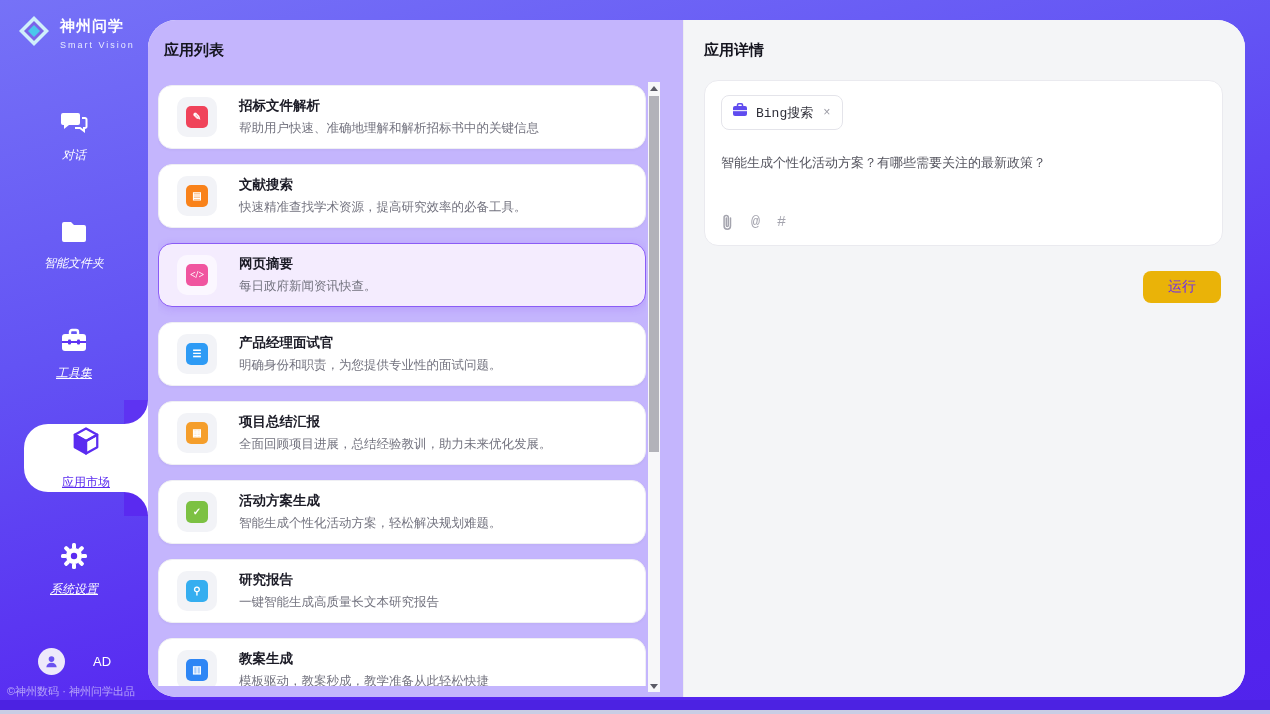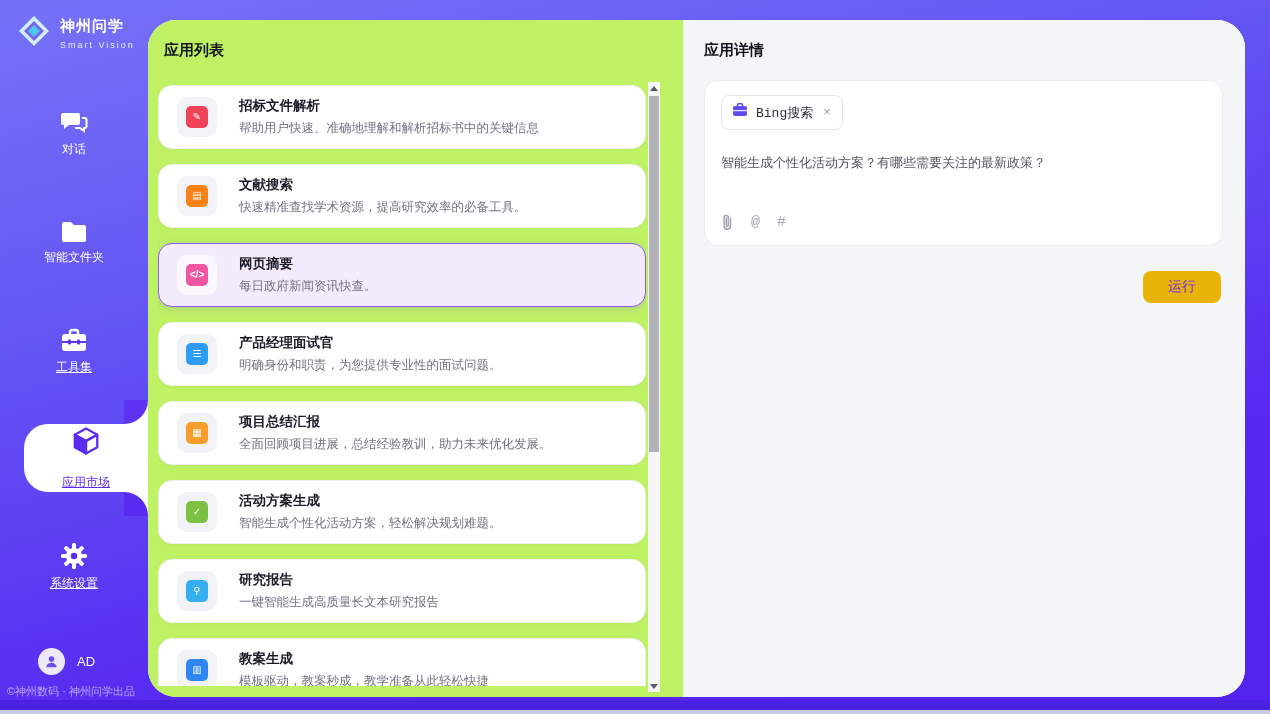--- a/index.html
+++ b/index.html
@@ -12,44 +12,44 @@
 
   
   .bottom-bar { position:absolute; left:0; right:0; bottom:4px; height:10px; background:#4C22E2; z-index:0; }
   .bottom-edge { position:absolute; left:0; right:0; bottom:0; height:4px; background:#C9CDE4; z-index:0; }
 
   
   .sidebar { position:absolute; left:0; top:0; width:148px; height:700px; z-index:2; }
   .brand { position:absolute; left:16px; top:13px; display:flex; align-items:center; gap:8px; }
   .brand-text .cn { color:#fff; font-weight:bold; font-size:15px; letter-spacing:1px; }
   .brand-text .en { color:#E8ECFF; font-size:9px; letter-spacing:2px; margin-top:4px; }
-  .nav-item { position:absolute; left:0; width:148px; display:flex; flex-direction:column; align-items:center; gap:1px; cursor:pointer; }
+  .nav-item { position:absolute; left:0; width:148px; display:flex; flex-direction:column; align-items:center; gap:7px; cursor:pointer;font-style:italic; }
   .nav-item .label { color:#fff; font-size:12px; }
   .nav-item .label.u { text-decoration:underline; }
   .ni-chat{ top:110px; } .ni-folder{ top:220px; } .ni-tools{ top:328px; } .ni-settings{ top:542px; }
 
   
   .nav-active { position:absolute; left:24px; top:424px; width:124px; height:68px; background:#fff;
     border-radius:24px 0 0 24px; display:flex; flex-direction:column; align-items:center; justify-content:center; gap:14px; cursor:pointer; }
   .nav-active .label { color:#5B2CF0; font-size:12px; text-decoration:underline; }
   .bump { position:absolute; right:0; width:24px; height:24px; background:#fff; }
   .bump.top { top:-24px; } .bump.bot { bottom:-24px; }
   .bump .in { width:100%; height:100%; }
   .bump.top .in { background:#5E33F2; border-bottom-right-radius:24px; }
   .bump.bot .in { background:#5A2AF0; border-top-right-radius:24px; }
 
-  .user-row { position:absolute; left:38px; top:648px; display:flex; align-items:center; gap:12px; cursor:pointer; }
+  .user-row { position:absolute; left:38px; top:648px; display:flex; align-items:center; gap:28px; cursor:pointer; }
   .avatar { width:27px; height:27px; border-radius:50%; background:#EDE9FB; display:flex; align-items:center; justify-content:center; }
   .user-name { color:#fff; font-size:13px; }
   .side-footer { position:absolute; left:7px; top:684px; width:140px; color:rgba(255,255,255,0.55); font-size:11px; white-space:nowrap; }
 
   
   .content { position:absolute; left:148px; top:20px; width:1097px; height:677px;
     background:#fff; border-radius:28px; overflow:hidden; display:flex; z-index:1; }
-  .pane-left { width:535px; height:100%; background:#bef264; position:relative; }
+  .pane-left { width:535px; height:100%; background:#c4b5fd; position:relative;font-family:Liberation Serif, serif; }
   .pane-right { flex:1; height:100%; background:#F4F5F7; border-left:1px solid #ECECF1; position:relative;font-family:Liberation Mono, monospace; }
   .pane-title { font-size:15px; font-weight:bold; color:#15151f; }
   .pane-left .pane-title { position:absolute; left:16px; top:21px; }
   .pane-right .pane-title { position:absolute; left:20px; top:21px; }
 
   
   .app-list { position:absolute; left:10px; top:65px; width:488px; height:601px; overflow:hidden; }
   .app-card { position:relative; width:488px; height:64px; background:#fff; border:1px solid #EFEFF4;
     border-radius:14px; margin-bottom:15px; display:flex; align-items:center; padding:0 18px; gap:22px;
     box-shadow:0 1px 3px rgba(20,20,60,0.04); cursor:pointer; }

